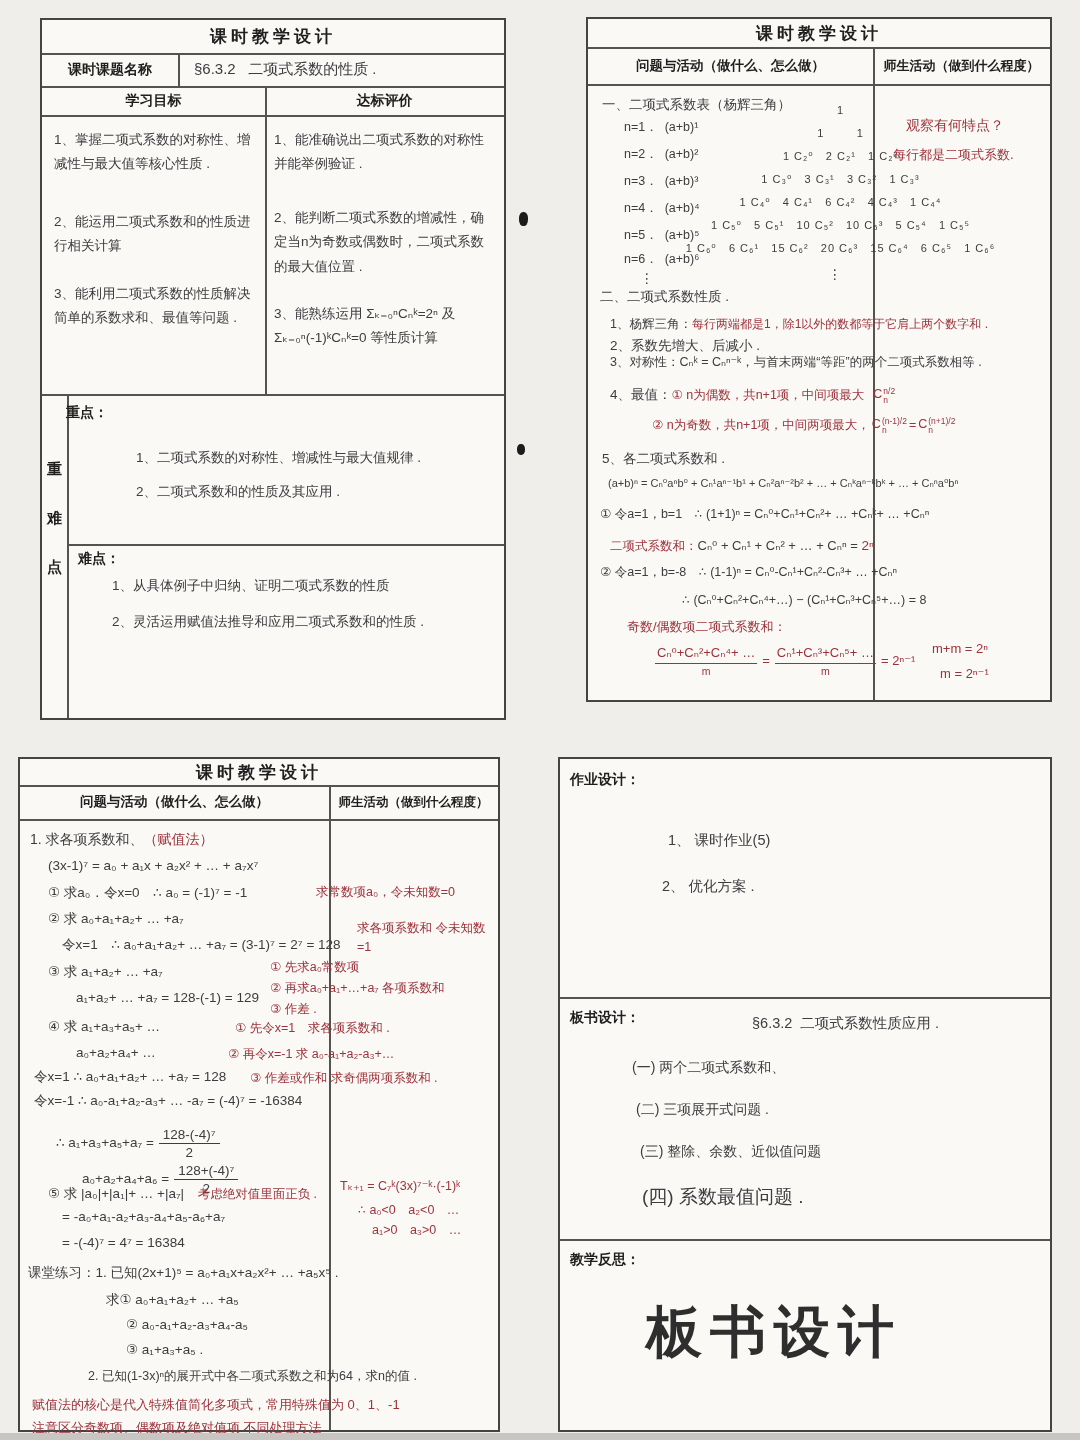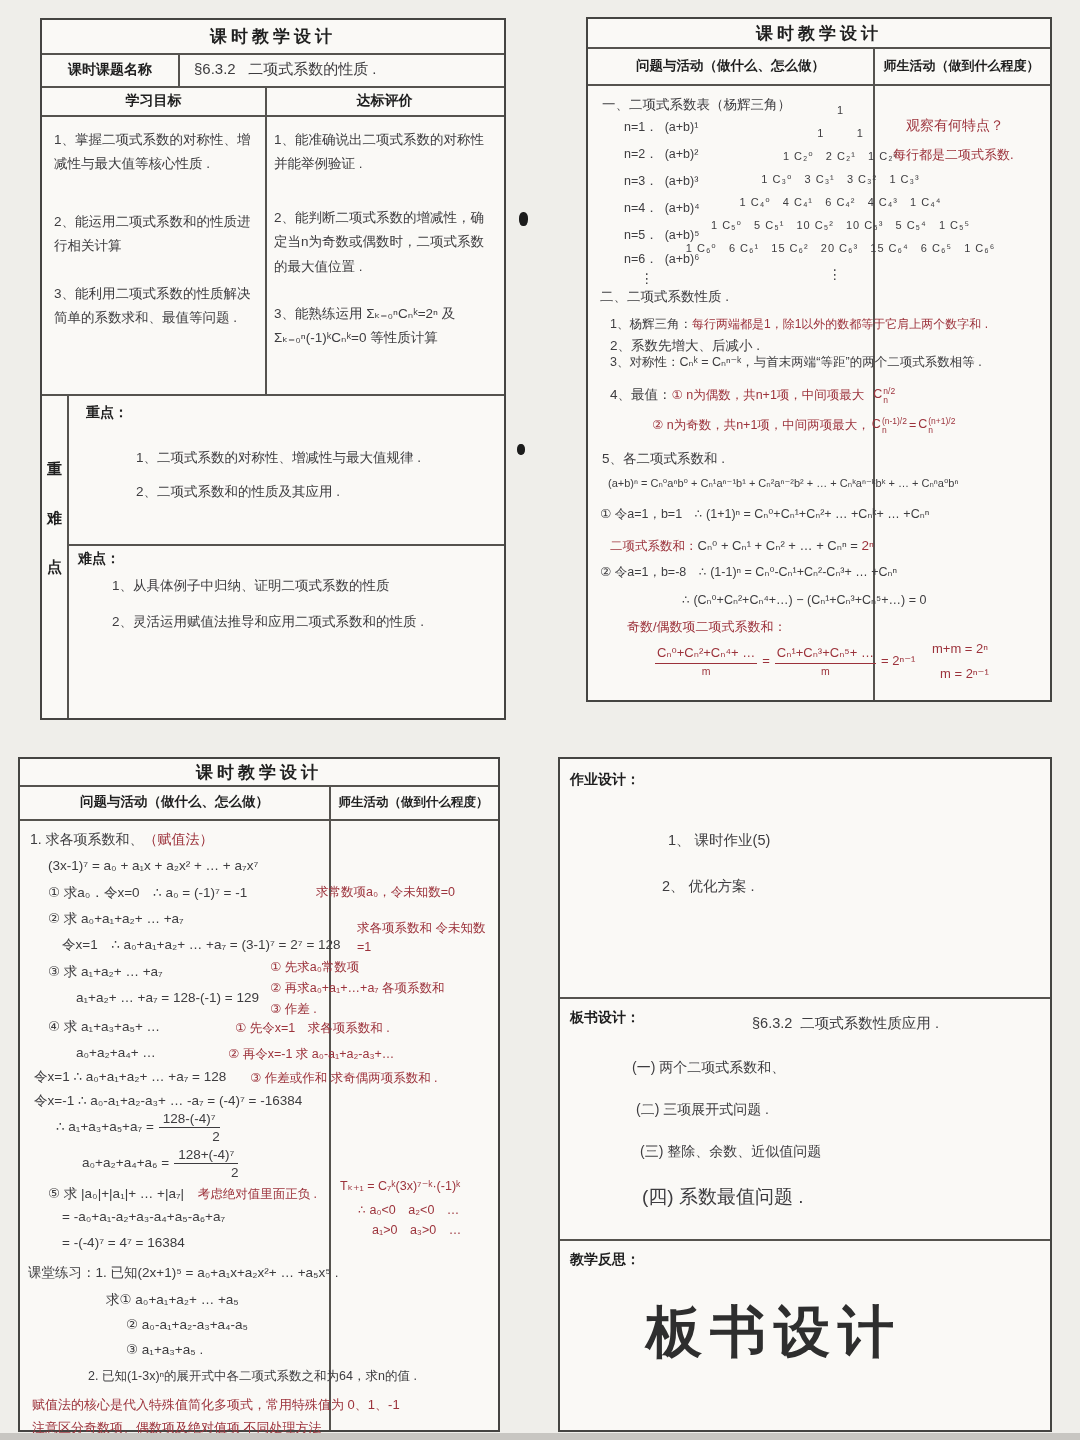--- a/index.html
+++ b/index.html
@@ -10,21 +10,21 @@
   .t{position:absolute;white-space:pre;line-height:1.25}
   .ctr{position:absolute;display:flex;align-items:center;justify-content:center;text-align:center}
   .pt{color:#1f1f1f;font-weight:700;font-size:14px}
   .big{font-size:17px;letter-spacing:4px}
   .hw{color:#3d3c3f;font-size:13.5px}
   .rw{color:#9c323b;font-size:12.5px}
   .wrap{white-space:normal;line-height:1.8}
   .tri{position:absolute;display:flex;flex-direction:column;align-items:center;color:#3d3c3f;font-size:11px;letter-spacing:1px}
   .tri div{line-height:23px;white-space:pre}
   .stack{position:absolute;display:flex;flex-direction:column;align-items:center;gap:30px;color:#1f1f1f;font-weight:700;font-size:15px}
-  .frac{display:inline-flex;flex-direction:column;align-items:flex-end;vertical-align:middle;margin:0 5px;line-height:1.15}
+  .frac{display:inline-flex;flex-direction:column;align-items:center;vertical-align:middle;margin:16px 5px;line-height:1.15}
   .fn{border-bottom:1.4px solid #3d3c3f;padding:0 4px}
   .fd{padding-top:1px}
   .ug{display:inline-flex;flex-direction:column;align-items:center;margin:0 5px;line-height:1.2}
   .ut{border-bottom:1.6px solid #9c323b;padding:0 2px 2px}
   .um{font-size:10.5px;padding-top:1px}
   .cnk{display:inline-flex;align-items:flex-start;margin:0 2px}
   .ss{display:inline-flex;flex-direction:column;font-size:8.5px;line-height:1.05;margin-left:1px;font-style:normal}
   .row{display:flex;align-items:center}
   .wm{font-size:56px;font-weight:700;color:#2e2e2e;letter-spacing:8px}
   .smudge{position:absolute;background:#1c1c1c;border-radius:45%}
@@ -54,21 +54,21 @@
   <div class="t hw wrap" style="left:12px;top:262px;width:202px">3、能利用二项式系数的性质解决简单的系数求和、最值等问题 .</div>
   <div class="t hw wrap" style="left:232px;top:108px;width:222px">1、能准确说出二项式系数的对称性并能举例验证 .</div>
   <div class="t hw wrap" style="left:232px;top:186px;width:222px">2、能判断二项式系数的增减性，确定当n为奇数或偶数时，二项式系数的最大值位置 .</div>
   <div class="t hw wrap" style="left:232px;top:282px;width:222px">3、能熟练运用 Σₖ₌₀ⁿCₙᵏ=2ⁿ 及 Σₖ₌₀ⁿ(-1)ᵏCₙᵏ=0 等性质计算</div>
 
   <div class="stack" style="left:0;top:440px;width:25px">
     <span>重</span>
     <span>难</span>
     <span>点</span>
   </div>
-  <div class="t pt" style="left:44px;top:384px">重点：</div>
+  <div class="t pt" style="left:24px;top:384px">重点：</div>
   <div class="t hw" style="left:94px;top:430px">1、二项式系数的对称性、增减性与最大值规律 .</div>
   <div class="t hw" style="left:94px;top:464px">2、二项式系数和的性质及其应用 .</div>
   <div class="t pt" style="left:36px;top:530px">难点：</div>
   <div class="t hw" style="left:70px;top:558px">1、从具体例子中归纳、证明二项式系数的性质</div>
   <div class="t hw" style="left:70px;top:594px">2、灵活运用赋值法推导和应用二项式系数和的性质 .</div>
 </div>
 
 <div class="panel" style="left:586px;top:17px;width:466px;height:685px">
   <div class="ln" style="left:0;top:28px;width:462px;height:2px"></div>
   <div class="ln" style="left:0;top:65px;width:462px;height:2px"></div>
@@ -114,21 +114,21 @@
     <span class="rw">② n为奇数，共n+1项，中间两项最大，</span>
     <span class="cnk rw"><span>C</span><span class="ss"><span>(n-1)/2</span><span>n</span></span></span>
     <span class="rw">=</span>
     <span class="cnk rw"><span>C</span><span class="ss"><span>(n+1)/2</span><span>n</span></span></span>
   </div>
   <div class="t hw" style="left:14px;top:432px">5、各二项式系数和 .</div>
   <div class="t hw" style="left:20px;top:458px;font-size:11px">(a+b)ⁿ = Cₙ⁰aⁿb⁰ + Cₙ¹aⁿ⁻¹b¹ + Cₙ²aⁿ⁻²b² + … + Cₙᵏaⁿ⁻ᵏbᵏ + … + Cₙⁿa⁰bⁿ</div>
   <div class="t hw" style="left:12px;top:488px;font-size:12.5px">① 令a=1，b=1　∴ (1+1)ⁿ = Cₙ⁰+Cₙ¹+Cₙ²+ … +Cₙᵏ+ … +Cₙⁿ</div>
   <div class="t" style="left:22px;top:516px"><span class="rw">二项式系数和：</span><span class="hw" style="font-size:13px">Cₙ⁰ + Cₙ¹ + Cₙ² + … + Cₙⁿ = </span><span class="rw" style="font-size:13.5px">2ⁿ</span></div>
   <div class="t hw" style="left:12px;top:546px;font-size:12.5px">② 令a=1，b=-8　∴ (1-1)ⁿ = Cₙ⁰-Cₙ¹+Cₙ²-Cₙ³+ … +Cₙⁿ</div>
-  <div class="t hw" style="left:94px;top:574px;font-size:12.5px">∴ (Cₙ⁰+Cₙ²+Cₙ⁴+…) − (Cₙ¹+Cₙ³+Cₙ⁵+…) = 0</div>
+  <div class="t hw" style="left:94px;top:574px;font-size:12.5px">∴ (Cₙ⁰+Cₙ²+Cₙ⁴+…) − (Cₙ¹+Cₙ³+Cₙ⁵+…) = 8</div>
   <div class="t rw" style="left:39px;top:600px;font-size:13px">奇数/偶数项二项式系数和：</div>
   <div class="t row rw" style="left:62px;top:626px;font-size:13px">
     <span class="ug"><span class="ut">Cₙ⁰+Cₙ²+Cₙ⁴+ …</span><span class="um">m</span></span>
     <span>=</span>
     <span class="ug"><span class="ut">Cₙ¹+Cₙ³+Cₙ⁵+ …</span><span class="um">m</span></span>
     <span>= 2ⁿ⁻¹</span>
   </div>
   <div class="t rw" style="left:344px;top:622px;font-size:13px">m+m = 2ⁿ</div>
   <div class="t rw" style="left:352px;top:647px;font-size:13px">m = 2ⁿ⁻¹</div>
 </div>

